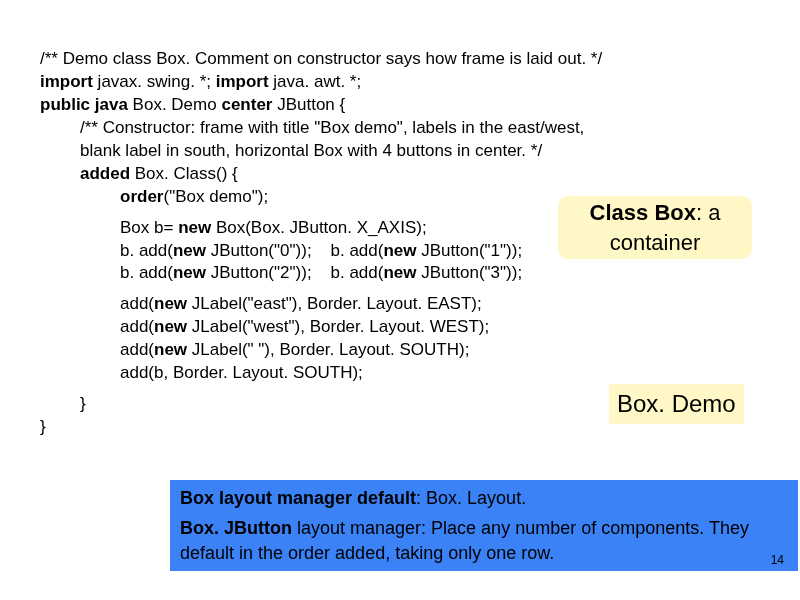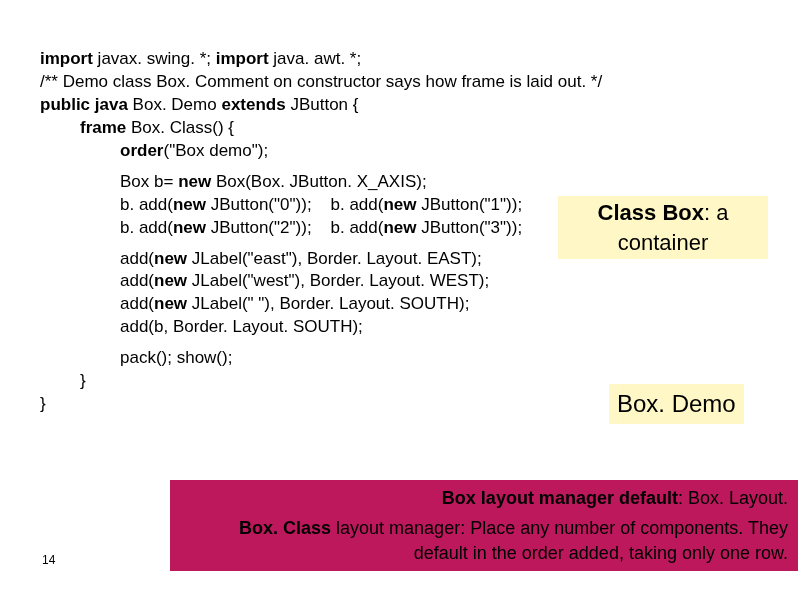--- a/index.html
+++ b/index.html
@@ -21,64 +21,67 @@
     left: 40px;
     right: 18px;
   }
   .bold { font-weight: bold; }
   .indent1 { margin-left: 40px; }
   .indent2 { margin-left: 80px; }
   .spacer { height: 8px; }
   .label-yellow {
     position: absolute;
     background: #fff8c6;
-    padding: 2px 10px;
+    padding: 2px 2px;
     font-size: 22px;
+    border-radius: 10px;
   }
   .box-demo-label {
     position: absolute;
     background: #fff8c6;
     padding: 4px 8px;
     font-size: 24px;
   }
   .bottom-box {
     position: absolute;
-    background: #be185d;
+    background: #3b82f6;
     padding: 6px 10px;
     font-size: 18px;
-    text-align: right;
+    text-align: left;
     line-height: 1.35;
   }
   .pagenum {
     position: absolute;
     left: 0;
-    right: 0;
-    text-align: left;
+    right: 16px;
+    text-align: right;
     font-size: 12px;
     z-index: 1;
     padding-left: 42px;
   }
 </style>
 </head>
 <body>
 
 <div class="content">
+  <div style="white-space:normal;">/** Demo class Box. Comment on constructor says how frame is laid out. */</div>
+
   <div>
     <span class="bold">import</span><span> javax. swing. *;  </span><span class="bold">import</span><span> java. awt. *;</span>
   </div>
 
-  <div style="white-space:normal;">/** Demo class Box. Comment on constructor says how frame is laid out. */</div>
-
   <div>
-    <span class="bold">public java</span><span> Box. Demo </span><span class="bold">extends</span><span> JButton {</span>
+    <span class="bold">public java</span><span> Box. Demo </span><span class="bold">center</span><span> JButton {</span>
   </div>
 
+  <div class="indent1" style="white-space:pre-line;">/** Constructor: frame with title "Box demo", labels in the east/west,
+     blank label in south, horizontal Box with 4 buttons in center. */</div>
 
   <div class="indent1">
-    <span class="bold">frame</span><span> Box. Class() {</span>
+    <span class="bold">added</span><span> Box. Class() {</span>
   </div>
 
   <div class="indent2">
     <span class="bold">order</span><span>("Box demo");</span>
   </div>
 
   <div class="spacer"></div>
 
   <div class="indent2">
     <span>Box b= </span><span class="bold">new</span><span> Box(Box. JButton. X_AXIS);</span>
@@ -100,34 +103,33 @@
   <div class="indent2">
     <span>add(</span><span class="bold">new</span><span> JLabel("west"), Border. Layout. WEST);</span>
   </div>
   <div class="indent2">
     <span>add(</span><span class="bold">new</span><span> JLabel(" "),       Border. Layout. SOUTH);</span>
   </div>
   <div class="indent2">add(b,                          Border. Layout. SOUTH);</div>
 
   <div class="spacer"></div>
 
-  <div class="indent2">pack();  show();</div>
   <div class="indent1">}</div>
   <div>}</div>
 </div>
 
 <div class="label-yellow" style="top:196px; left:558px; width:190px; text-align:center;">
   <span class="bold">Class Box</span><span>: a container</span>
 </div>
 
 <div class="box-demo-label" style="top:384px; left:609px;">Box. Demo</div>
 
 <div class="bottom-box" style="top:480px; left:170px; right:2px;">
   <div>
     <span class="bold">Box layout manager default</span><span>: Box. Layout.</span>
   </div>
   <div style="height:6px;"></div>
   <div>
-    <span class="bold">Box. Class</span><span> layout manager: Place any number of components. They default in the order added, taking only one row.</span>
+    <span class="bold">Box. JButton</span><span> layout manager: Place any number of components. They default in the order added, taking only one row.</span>
   </div>
 </div>
 
 <div class="pagenum" style="top:552px;">14</div>
 
 </body></html>

